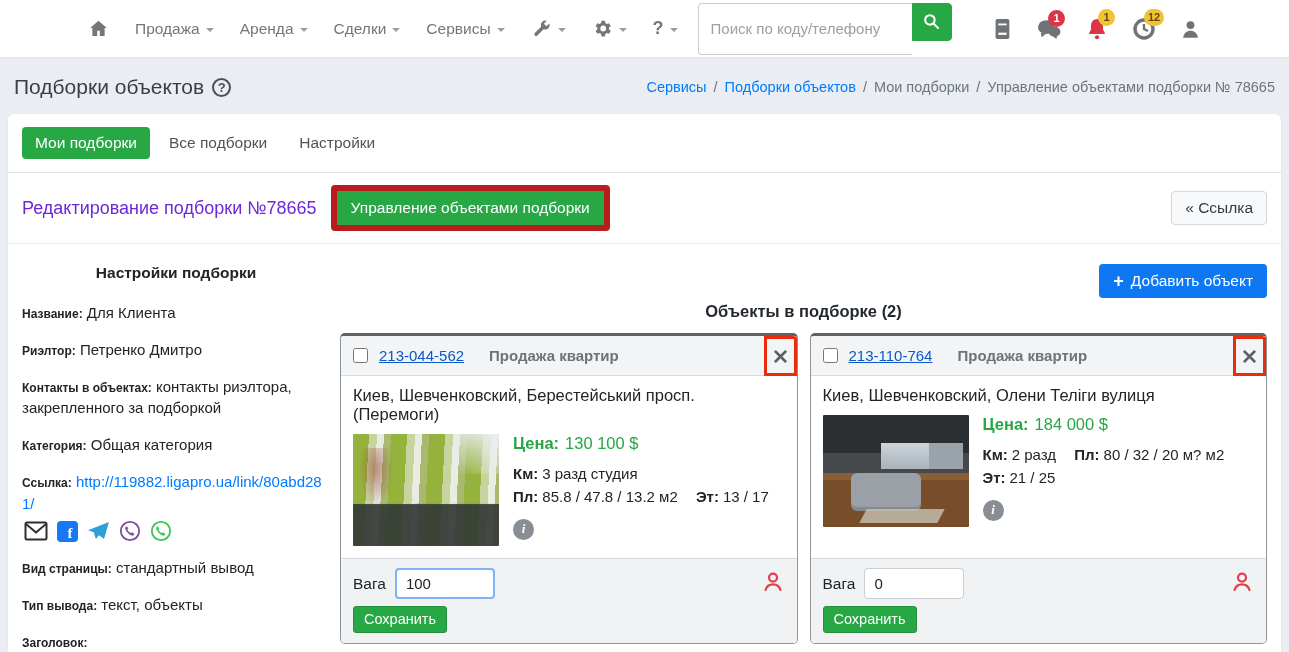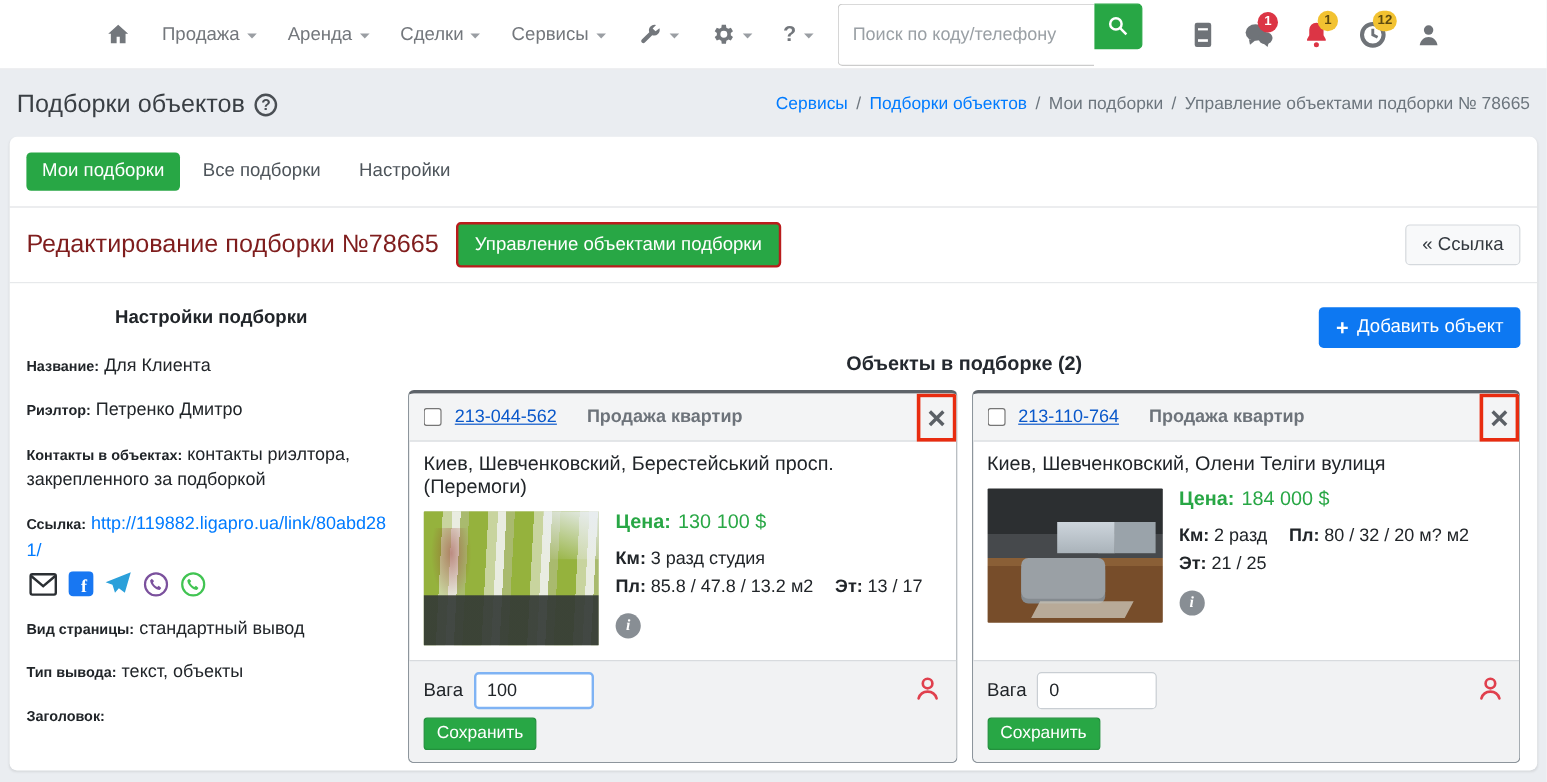--- a/index.html
+++ b/index.html
@@ -56,23 +56,23 @@
   
   .panel {
     background:#fff; margin:0 8px; border-radius:6px;
     box-shadow:0 1px 2px rgba(0,0,0,.09);
     min-height:516px; display:flex; flex-direction:column;
   }
   .tabs-row { padding:13px 14px 13px 14px; border-bottom:1px solid #e0e2e5; display:flex; gap:6px; align-items:center; }
   .tab { padding:7px 13px; border-radius:4px; font-size:15.5px; cursor:pointer; color:#4e555b; }
   .tab.active { background:#28a745; color:#fff; }
   .toolbar-row { display:flex; align-items:center; padding:12px 14px; border-bottom:1px solid #e7e9eb; }
-  .edit-link { color:#7f1d1d; font-size:21px; cursor:pointer; }
+  .edit-link { color:#6d28d9; font-size:18px; cursor:pointer; }
   .btn-green {
-    background:#28a745; color:#fff; border:2px solid #b91c1c; border-radius:4px;
+    background:#28a745; color:#fff; border:6px solid #b91c1c; border-radius:4px;
     padding:8px 14px; font-size:15.5px; cursor:pointer; margin-left:14px;
     font-family:"Liberation Sans",sans-serif;
   }
   .btn-back {
     margin-left:auto; background:#f8f9fa; border:1px solid #d5d9dd; border-radius:4px;
     padding:7px 13px; font-size:15.5px; color:#343a40; cursor:pointer;
     font-family:"Liberation Sans",sans-serif;
   }
   
   .content { display:flex; padding:20px 14px 6px 14px; flex:1; }
@@ -282,20 +282,24 @@
         <span class="f-label">Название:</span>
         <span class="f-value">Для Клиента</span>
       </div>
       <div class="field">
         <span class="f-label">Риэлтор:</span>
         <span class="f-value">Петренко Дмитро</span>
       </div>
       <div class="field">
         <span class="f-label">Контакты в объектах:</span>
         <span class="f-value">контакты риэлтора, закрепленного за подборкой</span>
+      </div>
+      <div class="field">
+        <span class="f-label">Категория:</span>
+        <span class="f-value">Общая категория</span>
       </div>
       <div class="field" style="margin-bottom:4px;">
         <span class="f-label">Ссылка:</span>
         <a class="link-blue">http://119882.ligapro.ua/link/80abd281/</a>
       </div>
       <div class="social-row">
         <span class="sico">
           <svg width="24" height="20" viewBox="0 0 24 20" fill="none" stroke="#2b2f33" stroke-width="2">
               <rect x="1.5" y="1.5" width="21" height="17" rx="1.5"></rect>
               <polyline points="2,3 12,11.5 22,3"></polyline>

